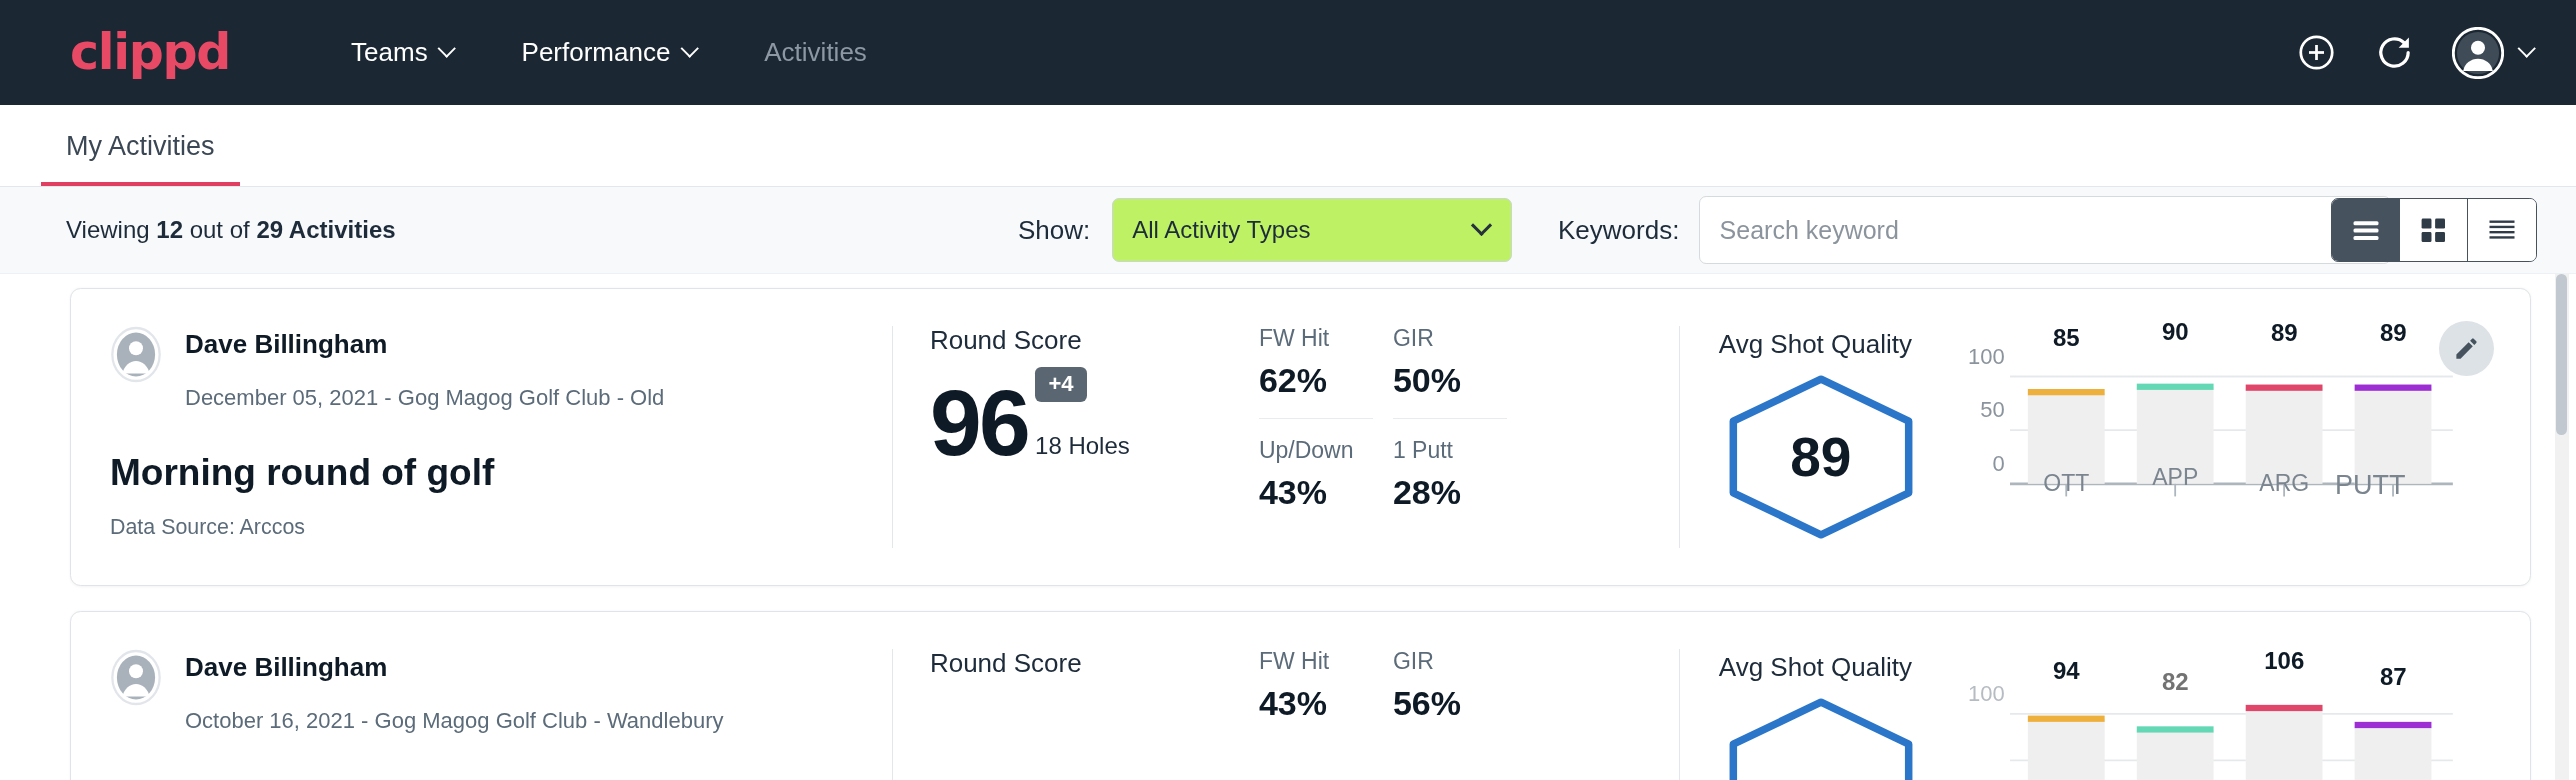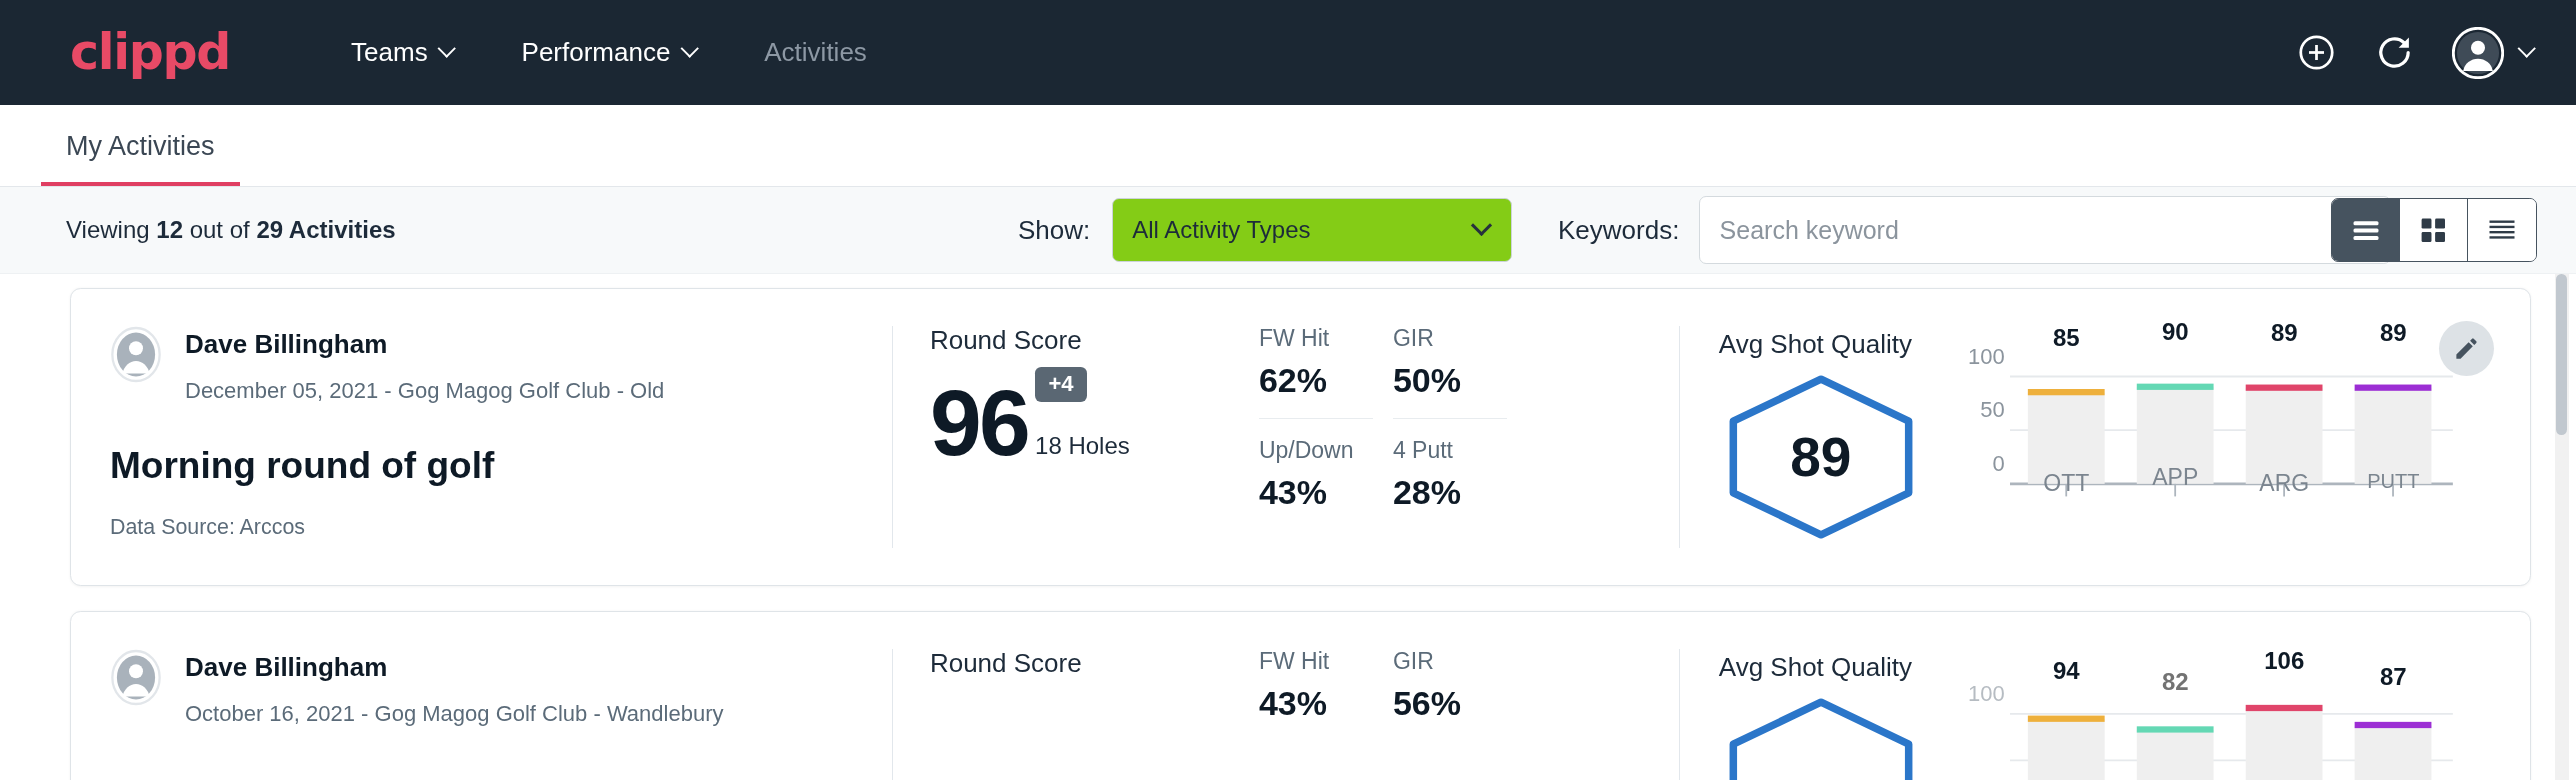--- a/index.html
+++ b/index.html
@@ -84,21 +84,21 @@
   }
   .viewing { font-size: 24px; color: #1d2b3a; white-space: nowrap; }
   .viewing b { font-weight: 700; }
   .show-grp {
     position: absolute; left: 1018px;
     display: flex; align-items: center; gap: 21.4px;
   }
   .lbl { font-size: 26px; color: #1d2b3a; white-space: nowrap; }
   .select {
     width: 400px; height: 64px;
-    background: #84cc16;
+    background: #bef264;
     border: 0.9px solid #ccd3da;
     border-radius: 7.1px;
     display: flex; align-items: center;
     padding: 0 19.6px;
     font-size: 24px; color: #1d2b3a;
     cursor: pointer;
     position: relative;
   }
   .select .dd {
     position: absolute; right: 21.4px;
@@ -159,21 +159,21 @@
     height: 298px;
   }
   .col-info {
     width: 821px;
     padding: 37px 0 0 39px;
     position: relative;
   }
   .ident { display: flex; align-items: flex-start; gap: 23px; }
   .ident-txt { padding-top: 1.8px; }
   .pname { font-size: 26px; font-weight: 700; color: #0e1a26; line-height: 1.25; }
-  .pmeta { font-size: 22px; color: #5b6b79; margin-top: 17px; }
+  .pmeta { font-size: 22px; color: #5b6b79; margin-top: 24px; }
   .rtitle { font-size: 37px; font-weight: 700; color: #0e1a26; margin-top: 41px; }
   .dsource { font-size: 21.4px; color: #5b6b79; position: absolute; bottom: 45px; left: 39px; }
 
   .divider { width: 0.9px; background: #e2e7ec; margin: 37px 0; }
 
   .col-score { width: 366px; padding: 36px 0 0 37px; }
   .sec-h { font-size: 26px; color: #1d2b3a; }
   .score-row { display: flex; align-items: flex-end; margin-top: 10.7px; }
   .bigscore {
     font-size: 93px; font-weight: 700; color: #0e1a26;
@@ -372,21 +372,21 @@
             <div class="sv">43%</div>
           </div>
         </div>
         <div class="statcol">
           <div class="statcell">
             <div class="sl">GIR</div>
             <div class="sv">50%</div>
           </div>
           <div class="stat-rule"></div>
           <div class="statcell">
-            <div class="sl">4 Putt</div>
+            <div class="sl">1 Putt</div>
             <div class="sv">28%</div>
           </div>
         </div>
       </div>
     </div>
 
     <div class="divider"></div>
 
     <div class="col-quality">
       <div class="hexwrap">
@@ -426,21 +426,21 @@
           <div style="position:absolute;left:0;top:126px;width:45px;text-align:right;font-size:22px;color:#8b949d;">0</div>
 
           <div style="position:absolute;left:68px;top:-1.8px;width:77px;text-align:center;font-size:24px;font-weight:700;color:#0e1a26;">85</div>
           <div style="position:absolute;left:177px;top:-7.1px;width:77px;text-align:center;font-size:24px;font-weight:700;color:#0e1a26;">90</div>
           <div style="position:absolute;left:286px;top:-6.2px;width:77px;text-align:center;font-size:24px;font-weight:700;color:#0e1a26;">89</div>
           <div style="position:absolute;left:395px;top:-6.2px;width:77px;text-align:center;font-size:24px;font-weight:700;color:#0e1a26;">89</div>
 
           <div style="position:absolute;left:68px;top:145px;width:77px;text-align:center;font-size:23px;color:#7b858f;">OTT</div>
           <div style="position:absolute;left:177px;top:139px;width:77px;text-align:center;font-size:23px;color:#7b858f;">APP</div>
           <div style="position:absolute;left:286px;top:145px;width:77px;text-align:center;font-size:23px;color:#7b858f;">ARG</div>
-          <div style="position:absolute;left:395px;top:145px;width:77px;text-align:center;font-size:20px;color:#7b858f;">PUTT</div>
+          <div style="position:absolute;left:372px;top:145px;width:77px;text-align:center;font-size:27px;color:#7b858f;">PUTT</div>
         </div>
       </div>
     </div>
 
     <div class="edit-btn">
       <svg width="27" height="27" viewBox="0 0 24 24" fill="#46535f">
         <path d="M3 17.3V21h3.7L17.6 10.1l-3.7-3.7L3 17.3zM20.7 7.0c.4-.4.4-1 0-1.4l-2.3-2.3a1 1 0 0 0-1.4 0l-1.8 1.8 3.7 3.7 1.8-1.8z"></path>
       </svg>
     </div>
   </div>

